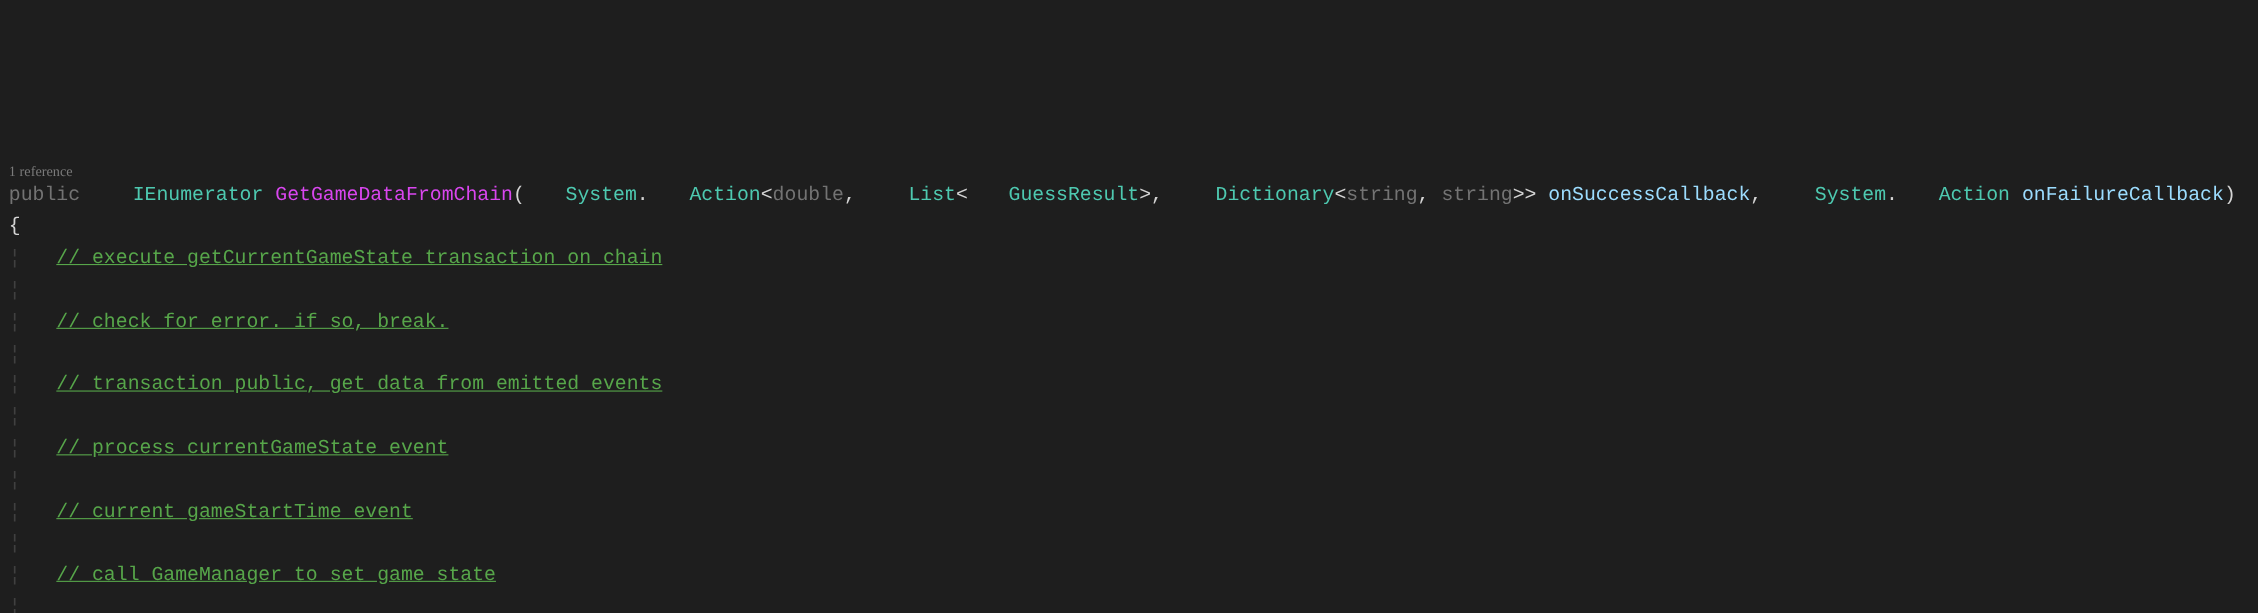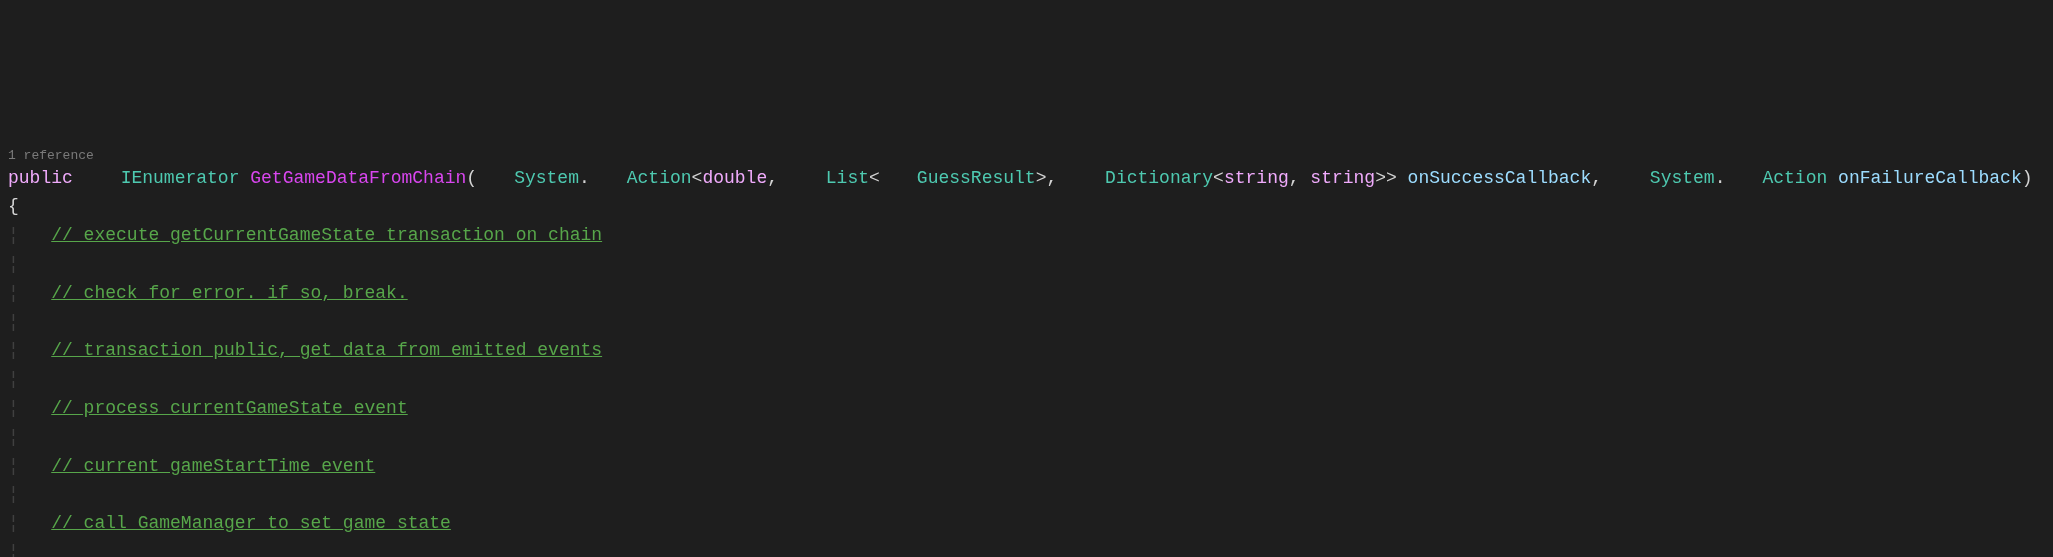--- a/index.html
+++ b/index.html
@@ -15,28 +15,28 @@
   }
   .summary-box {
     border: 1px solid #888;
     display: inline-block;
     padding: 0 4px;
     margin-bottom: 0;
   }
   .codelens {
     font-size: 13px;
     color: #7a7a7a;
-    font-family: Liberation Mono, monospace;
+    font-family: Liberation Serif, serif;
     white-space: normal;
     margin: 2px 0 0 0;
     line-height: 1.2;
   }
   .c-comment { color: #57a64a; text-decoration: underline; }
   .c-doccomment { color: #a8a8a8; }
-  .c-keyword { color: #f0abfc; text-align: center; }
+  .c-keyword { color: #737373; text-align: center; }
   .c-type { color: #4ec9b0; margin-left: 37px; }
   .c-method { color: #d946ef; }
   .c-param { color: #9cdcfe; }
   .c-punct { color: #d4d4d4; }
   .c-brace { color: #d4d4d4; }
   .indent-guide { color: #404040; }
 </style>
 </head>
 <body>
 

